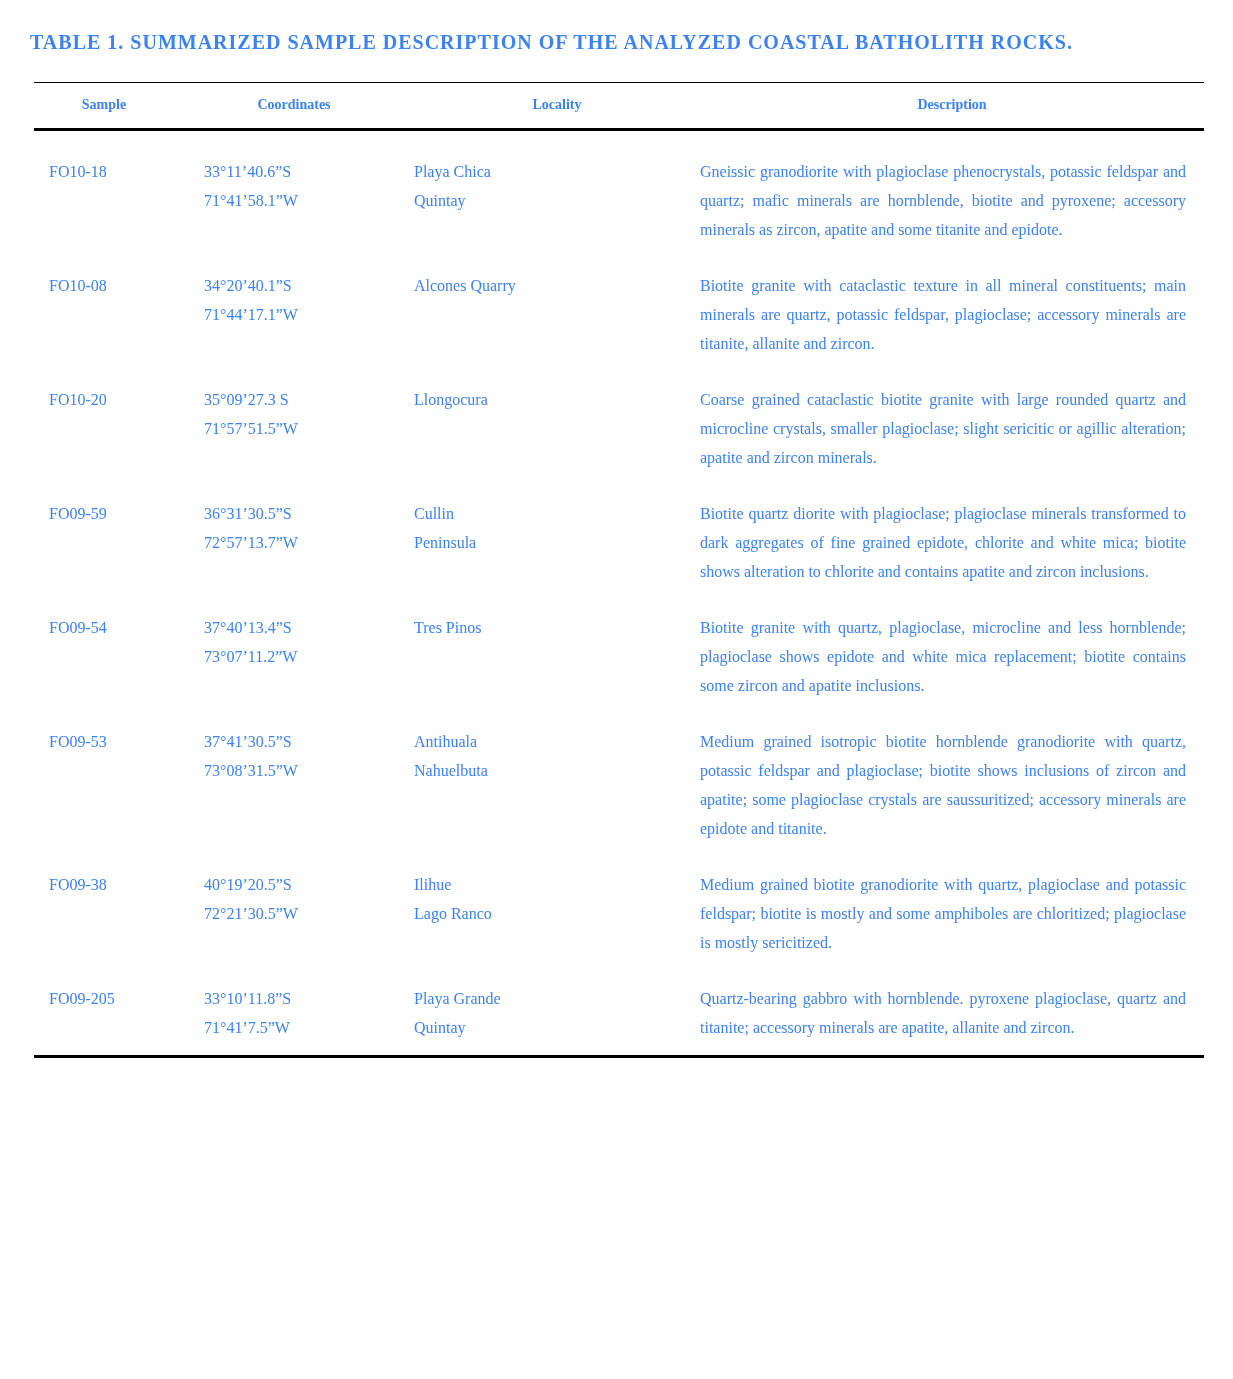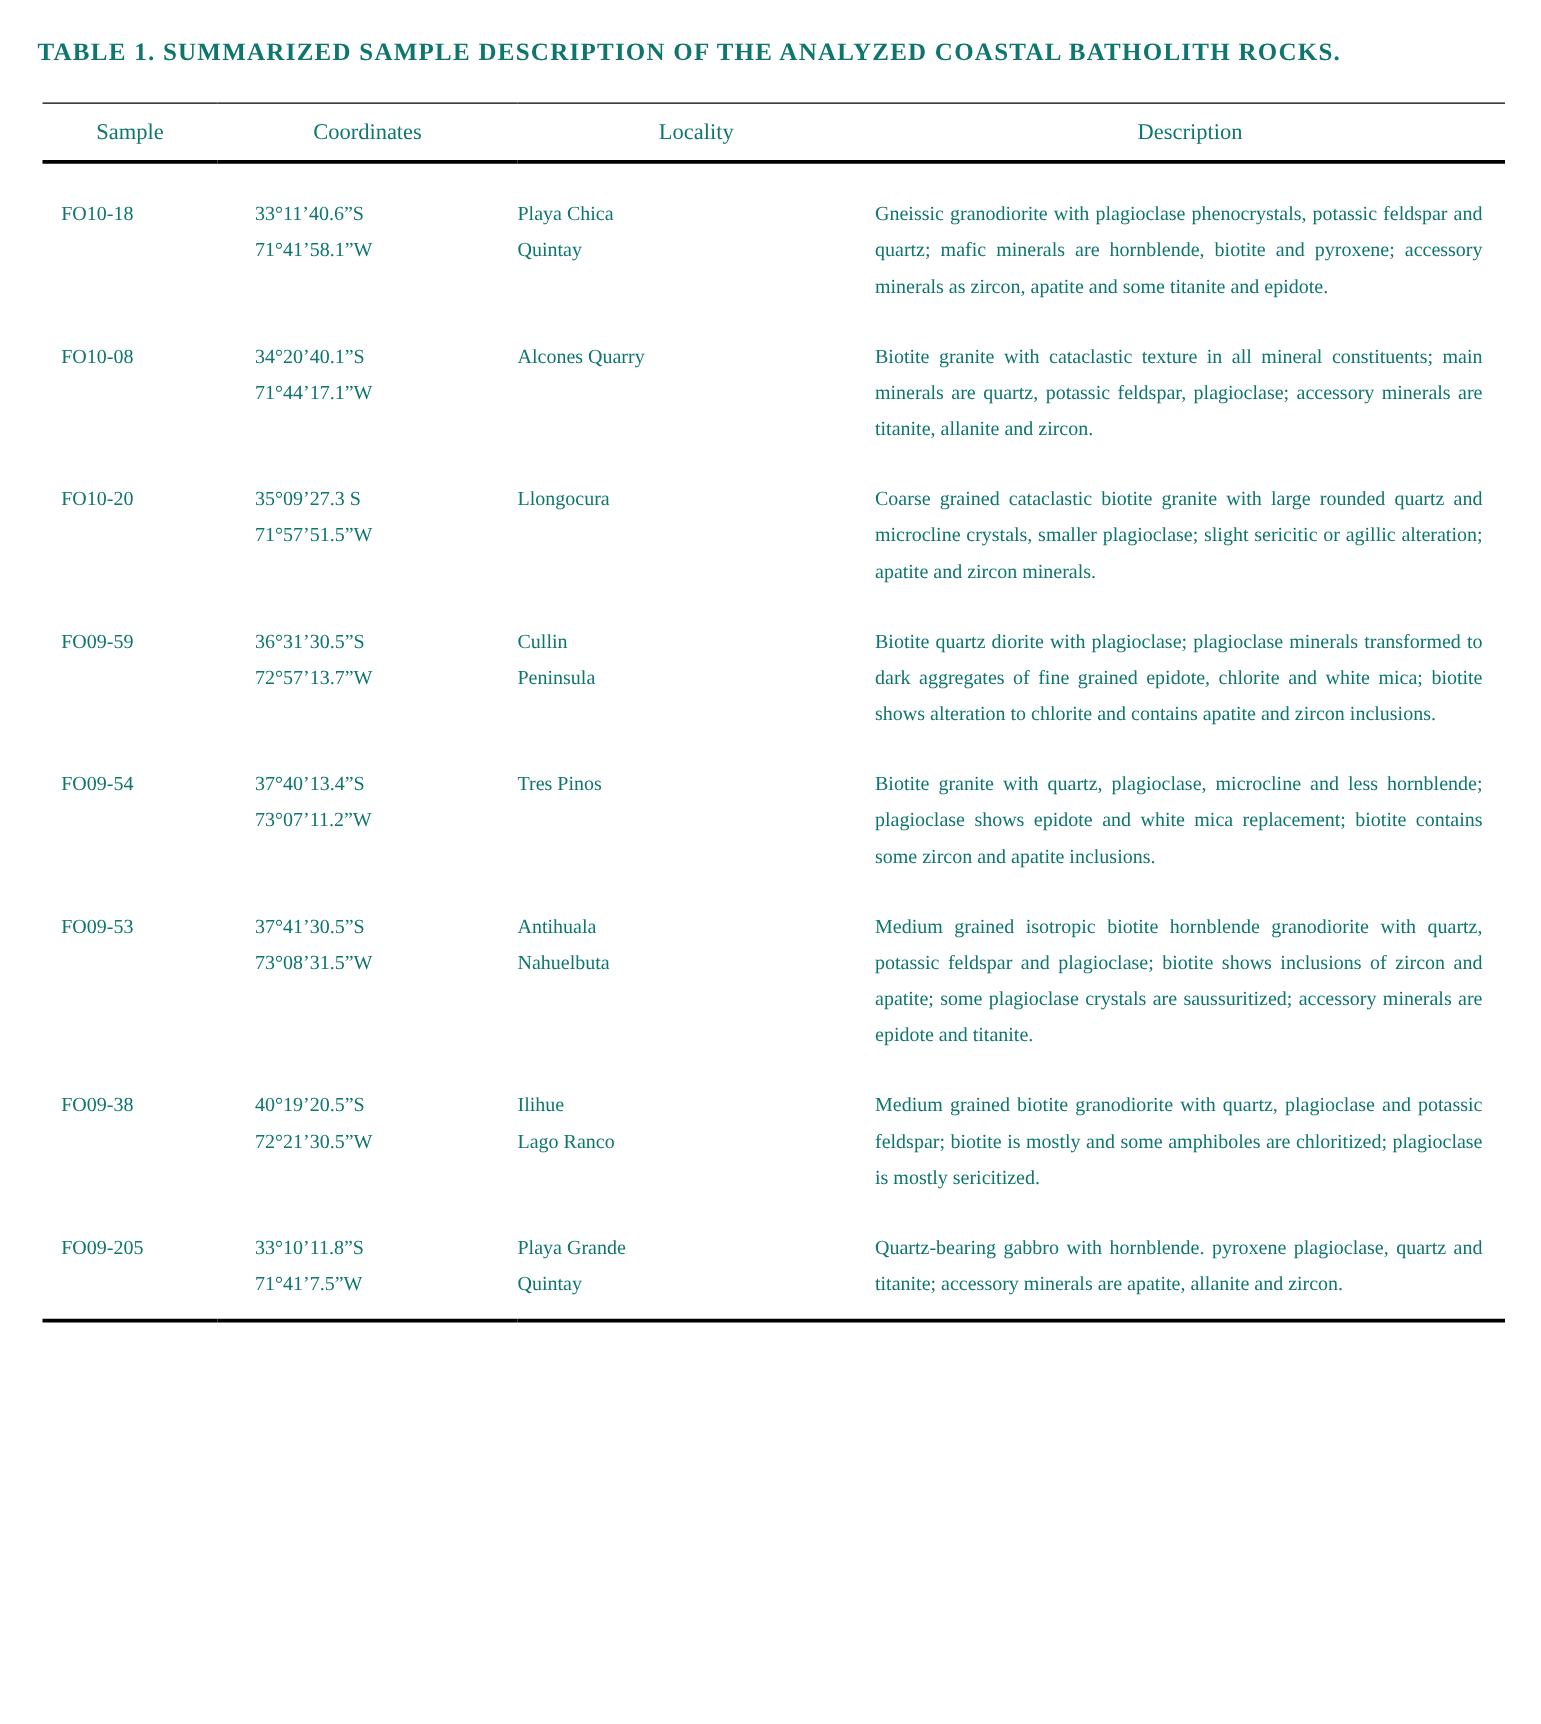--- a/index.html
+++ b/index.html
@@ -5,21 +5,21 @@
   html, body {
     margin: 0;
     padding: 0;
     background: #ffffff;
   }
   .page {
     position: relative;
     width: 1233px;
     height: 1379px;
     background: #ffffff;
-    color: #0f766e;
+    color: #3b82f6;
     font-family: "Liberation Serif", serif;
     overflow: hidden;
   }
   .table-title {
     margin: 30px 30px 0 30px;
     font-size: 20px;
     font-weight: bold;
     letter-spacing: 1px;
     line-height: 24px;
   }
@@ -33,22 +33,22 @@
   col.c-sample      { width: 140px; }
   col.c-coordinates { width: 240px; }
   col.c-locality    { width: 286px; }
   col.c-description { width: 504px; }
 
   thead tr {
     border-top: 1px solid #000000;
     border-bottom: 3px solid #000000;
   }
   th {
-    font-size: 18px;
-    font-weight: normal;
+    font-size: 14px;
+    font-weight: bold;
     text-align: center;
     padding: 12px 0 13px 0;
     line-height: 20px;
   }
   th.h-sample { text-align: center; }
 
   tbody td {
     vertical-align: top;
     font-size: 16px;
     line-height: 29px;

